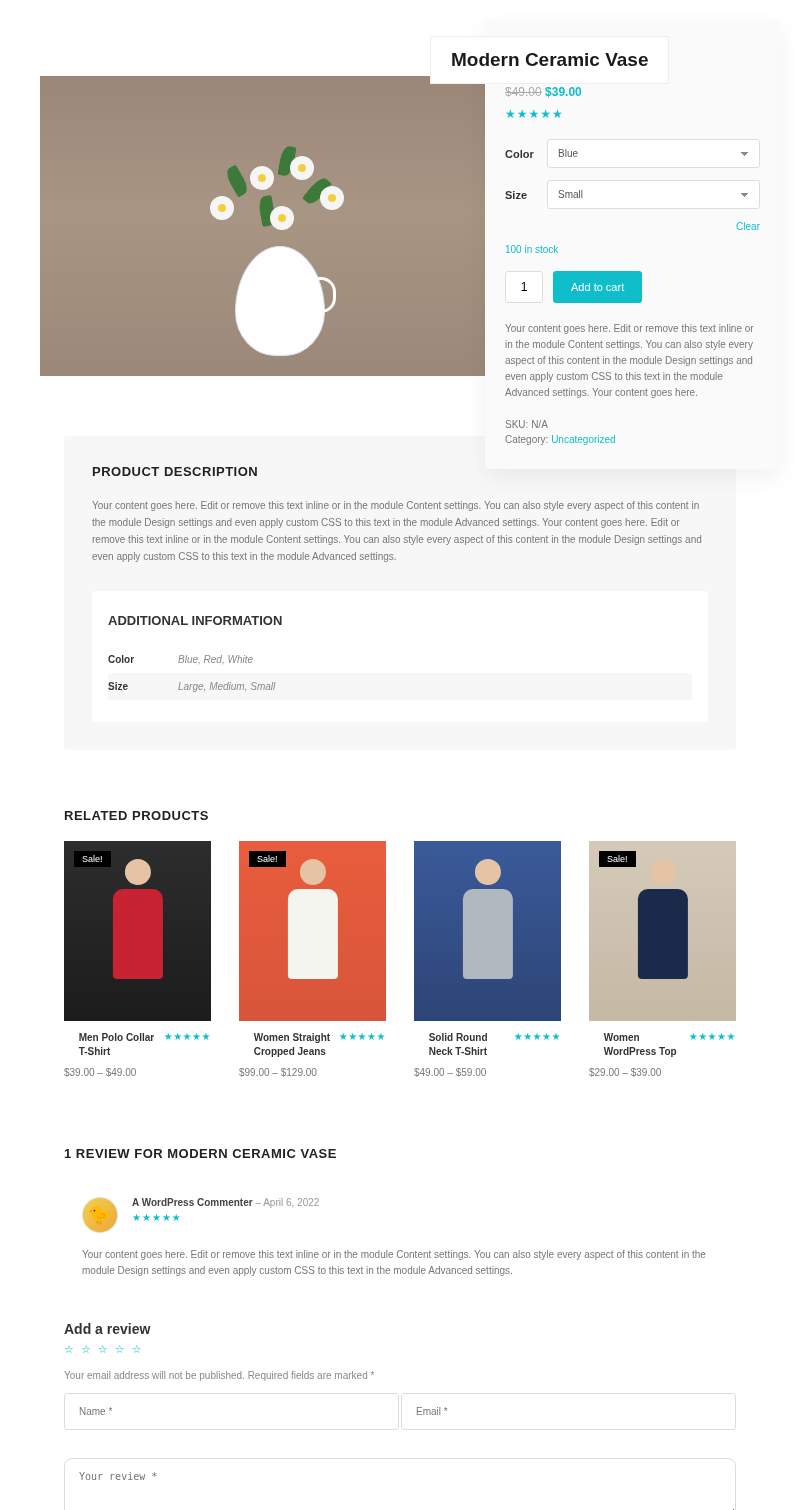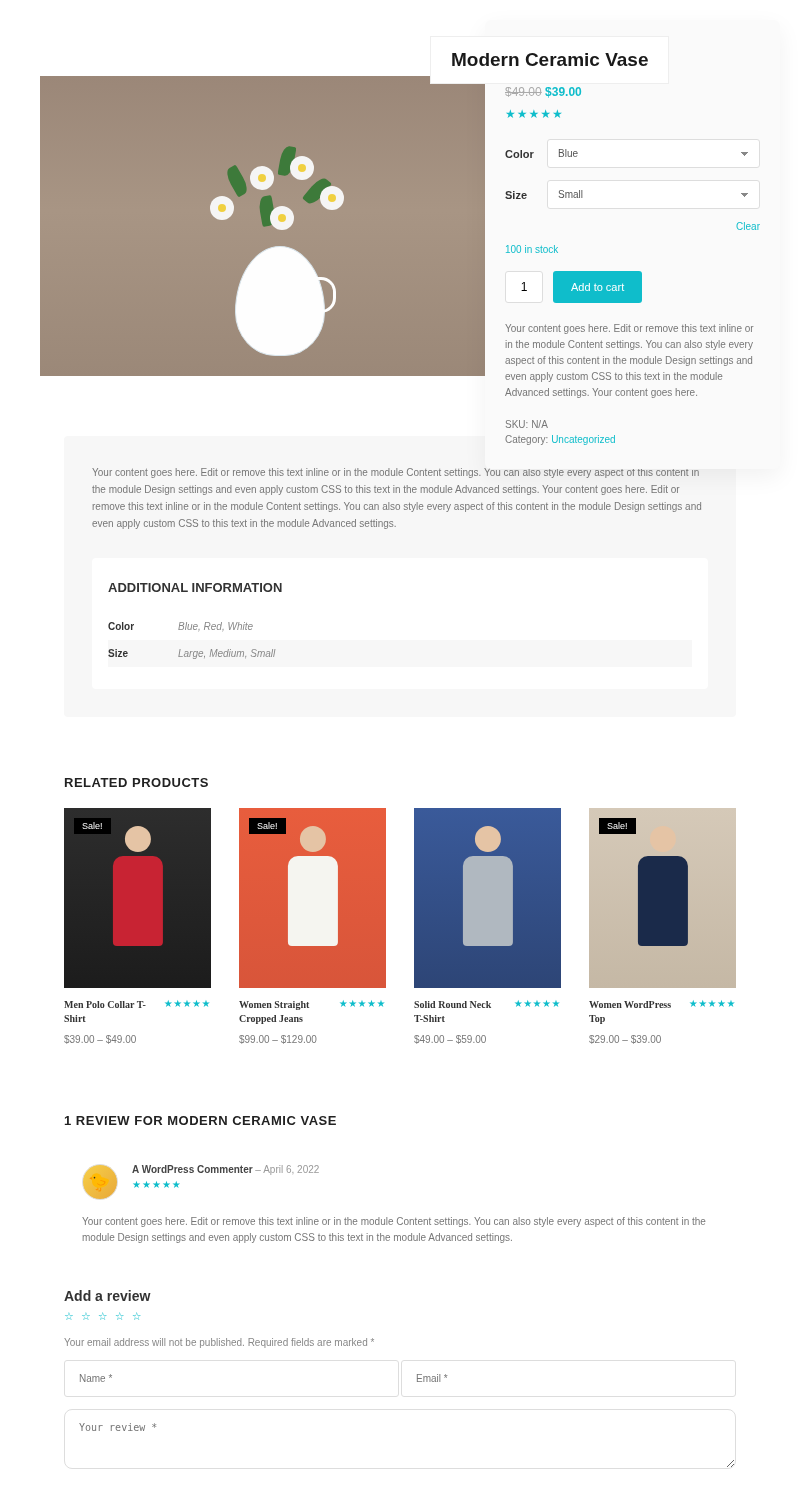--- a/index.html
+++ b/index.html
@@ -41,35 +41,35 @@
 .attr-table { width: 100%; border-collapse: collapse; font-size: 10px; }
 .attr-table tr { border-bottom: 0; }
 .attr-table tr:nth-child(even) { background: #f7f7f7; }
 .attr-table td { padding: 8px 0; }
 .attr-table td:first-child { font-weight: bold; width: 70px; }
 .attr-table td:last-child { font-style: italic; color: #888; }
 .related-grid { display: flex; gap: 28px; margin-top: 11px; }
 .rel-item { flex: 1; position: relative; }
 .rel-img { width: 100%; height: 180px; background: #ddd; position: relative; overflow: hidden; }
 .sale-badge { position: absolute; top: 10px; left: 10px; background: #000; color: #fff; font-size: 9px; padding: 3px 8px; }
-.rel-row { display: flex; justify-content: space-between; align-items: flex-start; margin-top: 10px; font-family: Liberation Serif, serif; }
+.rel-row { display: flex; justify-content: flex-end; align-items: flex-start; margin-top: 10px; }
 .rel-name { font-size: 10px; font-weight: bold; line-height: 1.4; max-width: 85px; }
 .rel-stars { color: #0fbdcb; font-size: 10px; letter-spacing: 0.5px; }
 .rel-price { font-size: 10px; color: #777; margin-top: 8px; }
 .review-card { background: #fff; border-radius: 4px; padding: 18px; margin-top: 0; }
 .review-head { display: flex; gap: 14px; align-items: flex-start; margin-bottom: 14px; }
 .avatar { width: 36px; height: 36px; border-radius: 50%; background: linear-gradient(135deg, #f7d048 0%, #e8a83a 100%); border:1px solid #ddd; display:flex; align-items:center; justify-content:center; font-size:18px; }
 .review-meta { font-size: 10px; color: #444; }
 .review-author { font-weight: bold; }
 .review-date { color: #999; }
 .review-body { font-size: 10px; line-height: 1.6; color: #777; }
 .add-review-title { font-size: 14px; font-weight: bold; margin-top: 24px; margin-bottom: 6px; }
 .rating-stars-empty { font-size: 11px; color: #0fbdcb; letter-spacing: 2px; margin-bottom: 14px; }
 .disclaimer { font-size: 10px; color: #888; margin-bottom: 12px; }
-.form-row { display: flex; gap: 2px; margin-bottom: 12px; }
+.form-row { display: flex; gap: 2px; margin-bottom: 28px; }
 .form-input { flex: 1; padding: 12px 14px; border: 1px solid #ddd; border-radius: 3px; font-size: 10px; background:#fff; }
 .form-textarea { width: 100%; padding: 12px 14px; border: 1px solid #ddd; border-radius: 8px; font-size: 10px; height: 60px; resize: vertical; background:#fff; }
 .rp1{background:linear-gradient(180deg,#2d2d2d 0%,#1c1c1c 100%);}
 .rp2{background:linear-gradient(180deg,#e85d3d 0%,#d8553a 100%);}
 .rp3{background:linear-gradient(180deg,#3a5a9a 0%,#2d4576 100%);}
 .rp4{background:linear-gradient(180deg,#d5c9b8 0%,#c5b8a5 100%);}
 .person{position:absolute;left:50%;top:10%;transform:translateX(-50%);width:60%;height:85%;}
 .head{width:26px;height:26px;background:#e5c4a5;border-radius:50%;margin:0 auto;}
 .body-shape{width:50px;height:90px;margin:4px auto;border-radius:10px 10px 4px 4px;}
 </style>
@@ -117,20 +117,21 @@
           <button class="add-cart-btn">Add to cart</button>
         </div>
         <div class="desc-text">Your content goes here. Edit or remove this text inline or in the module Content settings. You can also style every aspect of this content in the module Design settings and even apply custom CSS to this text in the module Advanced settings. Your content goes here.</div>
         <div class="meta-line"><span>SKU: </span><span>N/A</span></div>
         <div class="meta-line"><span>Category: </span><a href="#">Uncategorized</a></div>
       </div>
     </div>
   </div>
 
   <div class="section" style="margin-top:60px;">
+    <div class="section-title">PRODUCT DESCRIPTION</div>
     <div class="desc-block">Your content goes here. Edit or remove this text inline or in the module Content settings. You can also style every aspect of this content in the module Design settings and even apply custom CSS to this text in the module Advanced settings. Your content goes here. Edit or remove this text inline or in the module Content settings. You can also style every aspect of this content in the module Design settings and even apply custom CSS to this text in the module Advanced settings.</div>
     <div class="info-card">
       <div class="info-card-title">ADDITIONAL INFORMATION</div>
       <table class="attr-table">
         <tbody>
             <tr>
               <td>Color</td>
               <td>Blue, Red, White</td>
             </tr>
         <tr>

